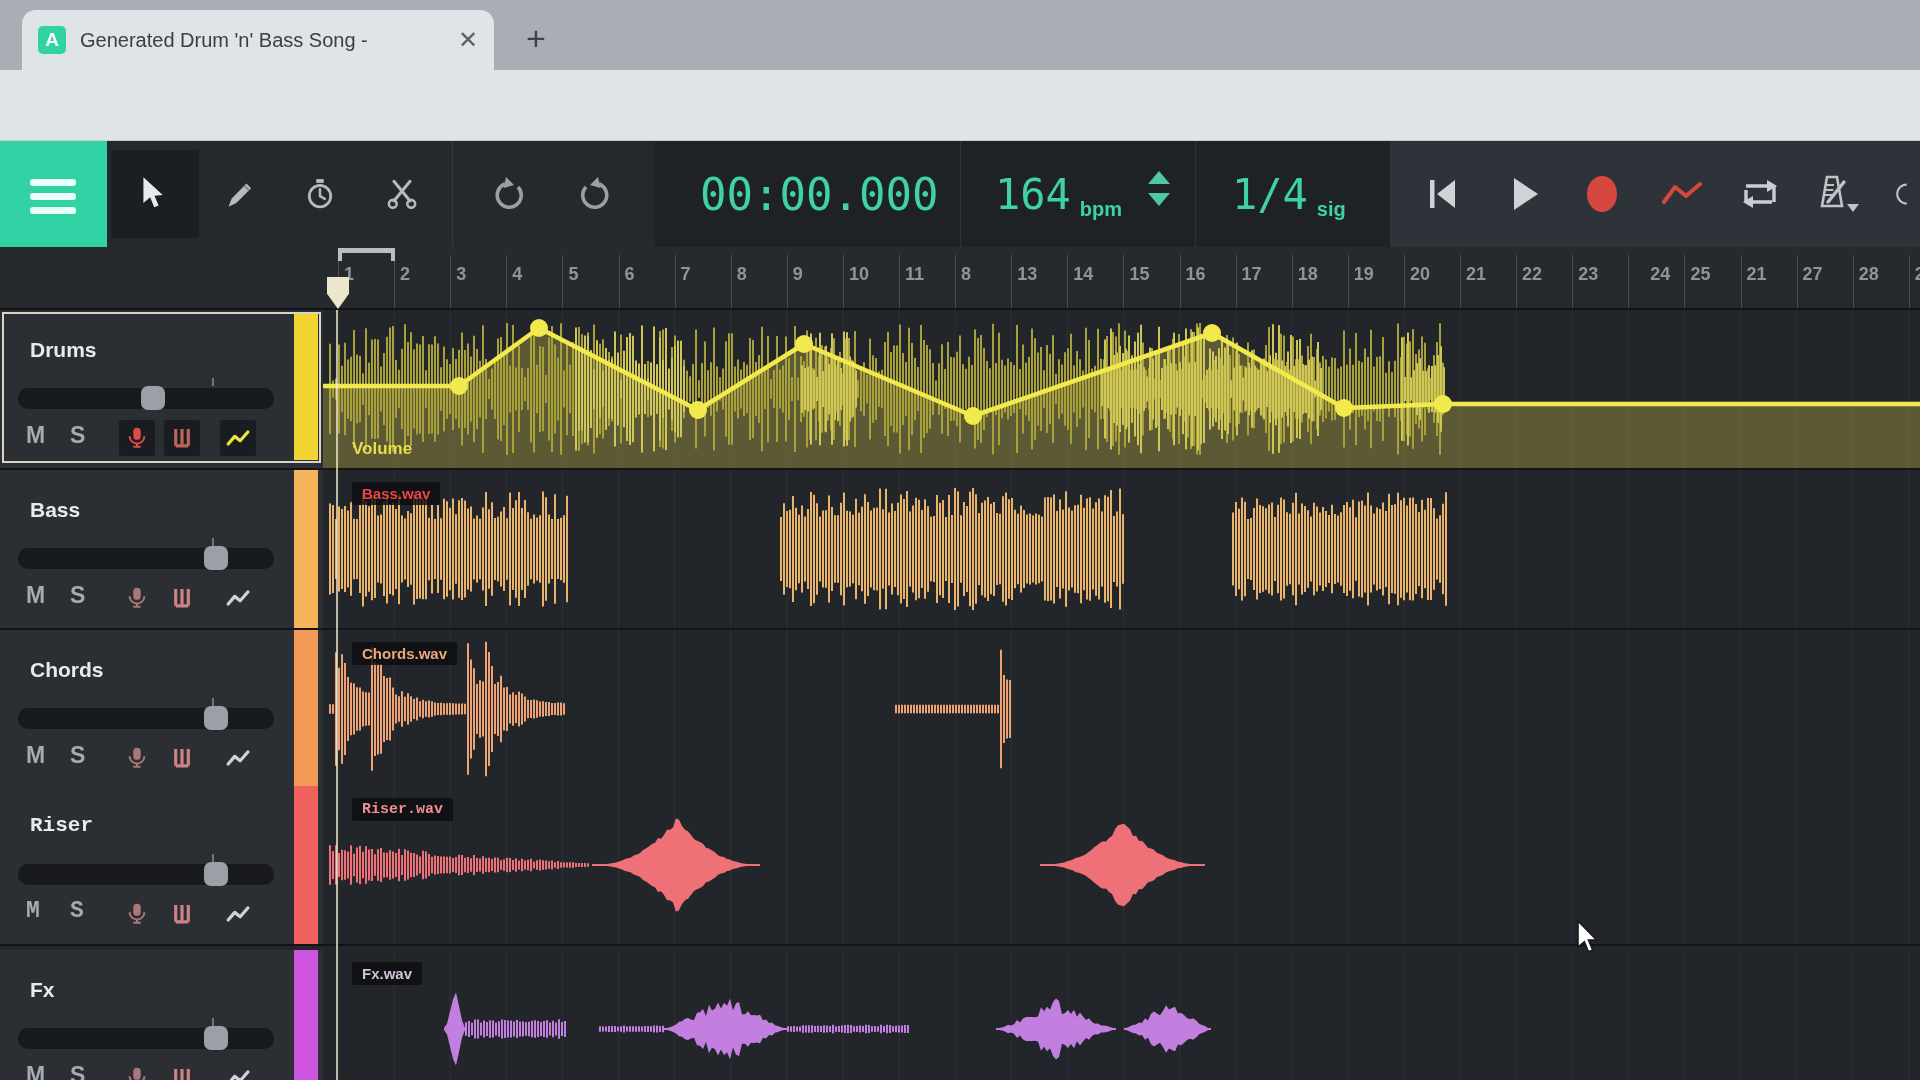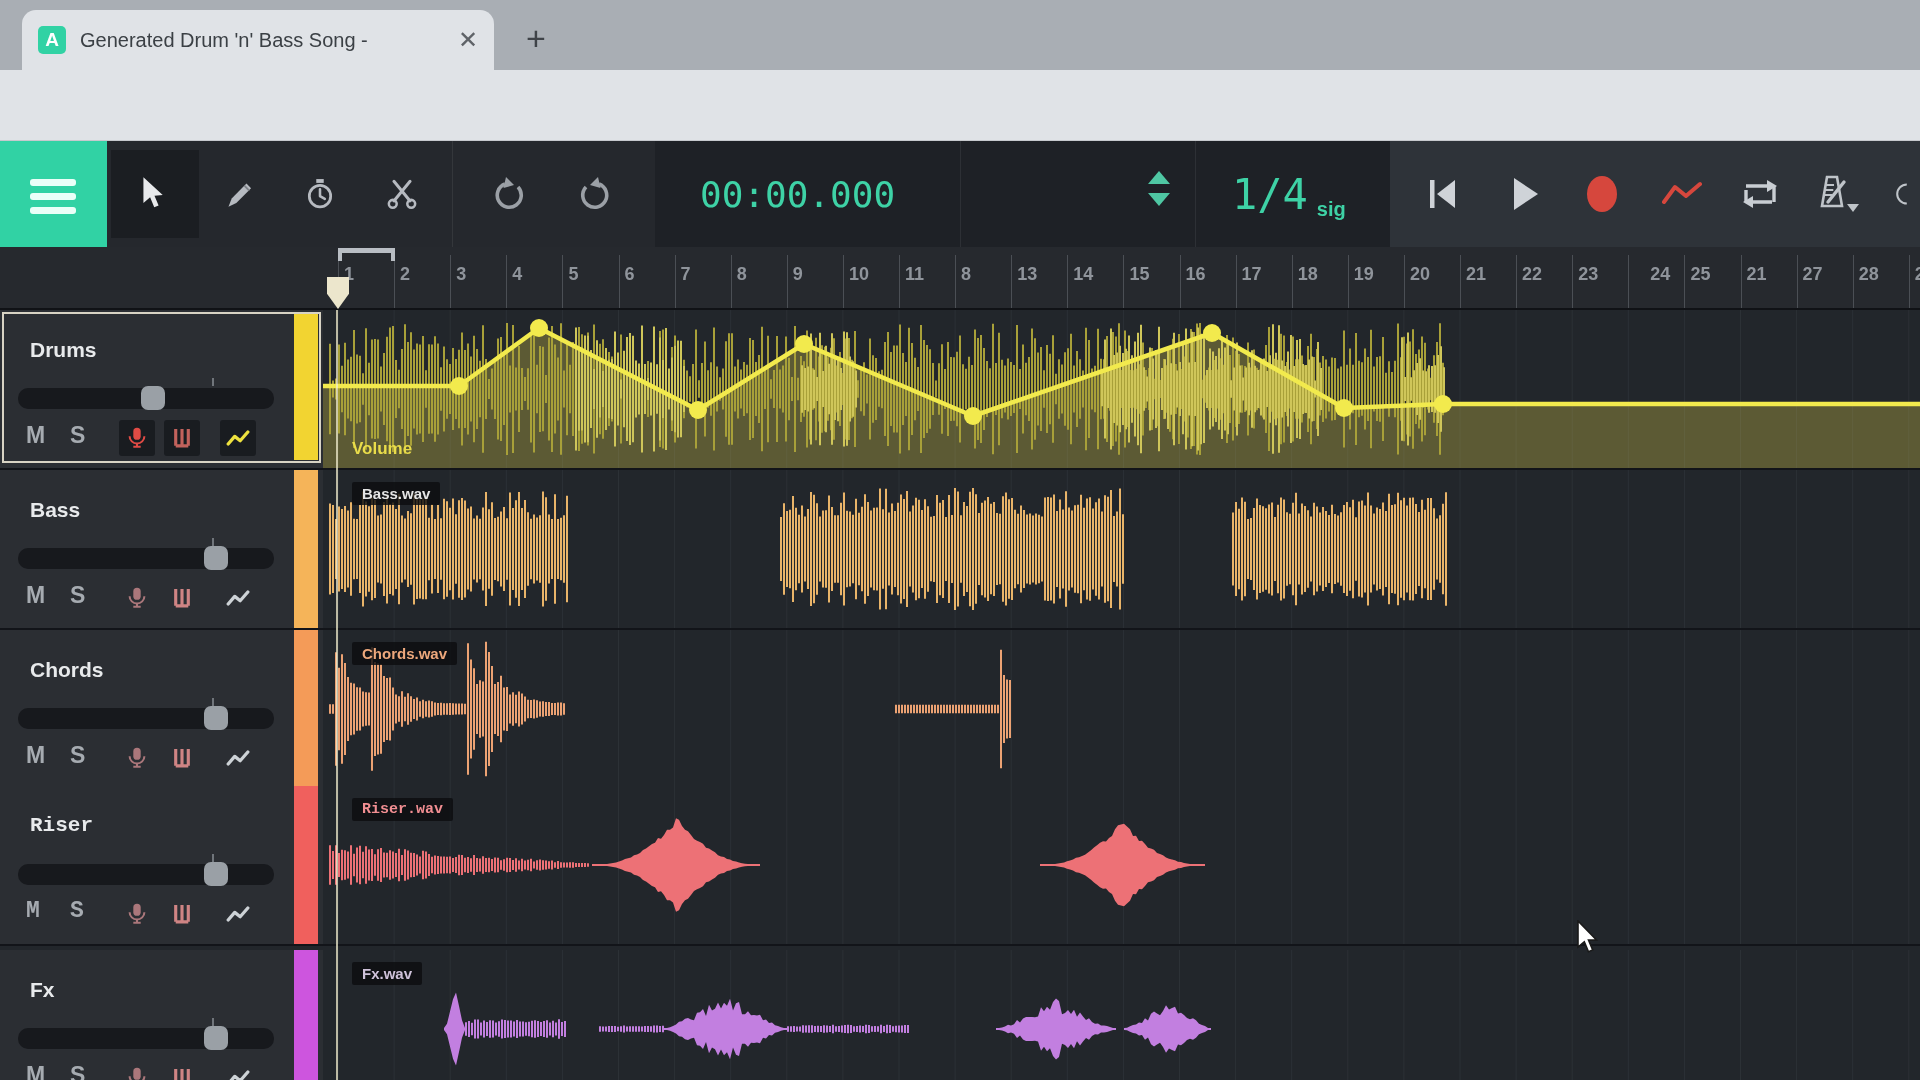--- a/index.html
+++ b/index.html
@@ -149,22 +149,26 @@
         <path d="M13 1 L10.5 12 L21 9 Z" fill="#9ba0a6"></path>
       </svg>
     </div>
     <div class="toolbtn" style="left:562px">
       <svg width="38" height="36" viewBox="0 0 38 36">
         <path d="M26 8 A 12 12 0 1 1 13 11" stroke="#9ba0a6" stroke-width="3.6" fill="none"></path>
         <path d="M25 1 L27.5 12 L17 9 Z" fill="#9ba0a6"></path>
       </svg>
     </div>
 
-    <div class="bigdigits" style="left:700px;font-size:36px">00:00.000</div>
+    <div class="bigdigits" style="left:700px;font-size:44px">00:00.000</div>
     <div class="tb-sep" style="left:960px"></div>
+    <div class="bigdigits" style="left:995px;font-size:42px">
+      <span>164</span>
+      <span class="smalllab">bpm</span>
+    </div>
     <div id="stepper">
       <div class="up"></div>
       <div class="dn"></div>
     </div>
     <div class="tb-sep" style="left:1195px"></div>
     <div class="bigdigits" style="left:1232px;font-size:42px">
       <span>1/4</span>
       <span class="smalllab">sig</span>
     </div>
 
@@ -416,21 +420,21 @@
             <line x1="1305.3" y1="0" x2="1305.3" y2="158" stroke="rgba(170,180,190,0.08)" stroke-width="1"></line>
             <line x1="1361.4" y1="0" x2="1361.4" y2="158" stroke="rgba(170,180,190,0.08)" stroke-width="1"></line>
             <line x1="1417.5" y1="0" x2="1417.5" y2="158" stroke="rgba(170,180,190,0.08)" stroke-width="1"></line>
             <line x1="1473.6000000000001" y1="0" x2="1473.6000000000001" y2="158" stroke="rgba(170,180,190,0.08)" stroke-width="1"></line>
             <line x1="1529.7" y1="0" x2="1529.7" y2="158" stroke="rgba(170,180,190,0.08)" stroke-width="1"></line>
             <line x1="1585.8" y1="0" x2="1585.8" y2="158" stroke="rgba(170,180,190,0.08)" stroke-width="1"></line>
             <path d="M7 33.6L7 124.4M10 35.1L10 122.9M13 48.9L13 109.1M16 36.4L16 121.6M19 39.1L19 118.9M22 36.1L22 121.9M25 40.6L25 117.4M28 32.3L28 125.7M31 48.7L31 109.3M34 49.0L34 109.0M37 35.1L37 122.9M40 21.4L40 136.6M43 31.5L43 126.5M46 36.2L46 121.8M49 27.8L49 130.2M52 29.9L52 128.1M55 45.4L55 112.6M58 44.5L58 113.5M61 32.1L61 125.9M64 24.5L64 133.5M67 34.1L67 123.9M70 32.4L70 125.6M73 38.9L73 119.1M76 23.7L76 134.3M79 45.5L79 112.5M82 48.5L82 109.5M85 41.0L85 117.0M88 43.3L88 114.7M91 23.5L91 134.5M94 28.9L94 129.1M97 29.4L97 128.6M100 28.7L100 129.3M103 28.8L103 129.2M106 47.8L106 110.2M109 34.6L109 123.4M112 49.0L112 109.0M115 35.0L115 123.0M118 48.3L118 109.7M121 28.7L121 129.3M124 31.3L124 126.7M127 37.8L127 120.2M130 28.6L130 129.4M133 44.2L133 113.8M136 30.2L136 127.8M139 28.1L139 129.9M142 30.4L142 127.6M145 38.6L145 119.4M148 36.6L148 121.4M151 48.6L151 109.4M154 45.6L154 112.4M157 48.7L157 109.3M160 37.4L160 120.6M163 22.0L163 136.0M166 39.3L166 118.7M169 32.3L169 125.7M172 48.0L172 110.0M175 46.8L175 111.2M178 41.5L178 116.5M181 37.0L181 121.0M184 48.2L184 109.8M187 22.5L187 135.5M190 38.1L190 119.9M193 30.3L193 127.7M196 22.0L196 136.0M199 38.1L199 119.9M202 30.1L202 127.9M205 42.2L205 115.8M208 48.8L208 109.2M211 44.6L211 113.4M214 47.6L214 110.4M217 45.2L217 112.8M220 21.5L220 136.5M223 27.3L223 130.7M226 44.5L226 113.5M229 49.0L229 109.0M232 24.2L232 133.8M235 48.9L235 109.1M238 47.7L238 110.3M241 45.3L241 112.7M244 25.8L244 132.2" stroke="#e9b469" stroke-width="2"></path>
             <path d="M458 47.1L458 110.9M461 33.3L461 124.7M464 41.1L464 116.9M467 39.7L467 118.3M470 25.9L470 132.1M473 37.8L473 120.2M476 44.8L476 113.2M479 35.5L479 122.5M482 46.6L482 111.4M485 39.1L485 118.9M488 22.1L488 135.9M491 24.7L491 133.3M494 33.3L494 124.7M497 46.5L497 111.5M500 40.5L500 117.5M503 40.2L503 117.8M506 25.4L506 132.6M509 37.0L509 121.0M512 45.2L512 112.8M515 45.3L515 112.7M518 32.7L518 125.3M521 22.4L521 135.6M524 40.7L524 117.3M527 41.4L527 116.6M530 44.8L530 113.2M533 28.7L533 129.3M536 42.8L536 115.2M539 36.8L539 121.2M542 24.3L542 133.7M545 32.1L545 125.9M548 40.4L548 117.6M551 37.8L551 120.2M554 37.5L554 120.5M557 18.5L557 139.5M560 39.3L560 118.7M563 18.8L563 139.2M566 42.5L566 115.5M569 33.4L569 124.6M572 40.9L572 117.1M575 32.8L575 125.2M578 24.4L578 133.6M581 29.1L581 128.9M584 20.9L584 137.1M587 41.4L587 116.6M590 35.4L590 122.6M593 27.8L593 130.2M596 29.8L596 128.2M599 40.0L599 118.0M602 29.3L602 128.7M605 36.2L605 121.8M608 46.8L608 111.2M611 46.0L611 112.0M614 25.1L614 132.9M617 32.7L617 125.3M620 30.1L620 127.9M623 47.1L623 110.9M626 25.0L626 133.0M629 45.0L629 113.0M632 18.0L632 140.0M635 21.5L635 136.5M638 45.3L638 112.7M641 32.1L641 125.9M644 35.9L644 122.1M647 21.8L647 136.2M650 18.0L650 140.0M653 24.2L653 133.8M656 43.1L656 114.9M659 32.8L659 125.2M662 30.5L662 127.5M665 27.0L665 131.0M668 33.8L668 124.2M671 32.0L671 126.0M674 43.1L674 114.9M677 43.7L677 114.3M680 26.3L680 131.7M683 22.6L683 135.4M686 29.2L686 128.8M689 28.0L689 130.0M692 39.7L692 118.3M695 43.7L695 114.3M698 35.4L698 122.6M701 39.9L701 118.1M704 44.5L704 113.5M707 43.5L707 114.5M710 45.6L710 112.4M713 43.6L713 114.4M716 44.7L716 113.3M719 46.4L719 111.6M722 27.6L722 130.4M725 27.1L725 130.9M728 27.6L728 130.4M731 24.5L731 133.5M734 41.1L734 116.9M737 29.4L737 128.6M740 39.4L740 118.6M743 21.3L743 136.7M746 37.6L746 120.4M749 40.6L749 117.4M752 35.2L752 122.8M755 34.7L755 123.3M758 24.7L758 133.3M761 37.8L761 120.2M764 28.5L764 129.5M767 27.2L767 130.8M770 38.4L770 119.6M773 32.2L773 125.8M776 28.5L776 129.5M779 41.6L779 116.4M782 25.3L782 132.7M785 26.7L785 131.3M788 20.0L788 138.0M791 45.9L791 112.1M794 41.6L794 116.4M797 18.4L797 139.6M800 44.3L800 113.7" stroke="#e9b469" stroke-width="2"></path>
             <path d="M910 42.5L910 115.5M913 32.0L913 126.0M916 38.7L916 119.3M919 27.5L919 130.5M922 31.8L922 126.2M925 49.0L925 109.0M928 47.9L928 110.1M931 38.0L931 120.0M934 28.4L934 129.6M937 34.9L937 123.1M940 36.3L940 121.7M943 38.2L943 119.8M946 34.5L946 123.5M949 32.4L949 125.6M952 46.9L952 111.1M955 34.7L955 123.3M958 27.6L958 130.4M961 29.6L961 128.4M964 42.2L964 115.8M967 43.8L967 114.2M970 32.7L970 125.3M973 22.7L973 135.3M976 43.4L976 114.6M979 33.4L979 124.6M982 36.1L982 121.9M985 40.3L985 117.7M988 46.6L988 111.4M991 32.8L991 125.2M994 36.4L994 121.6M997 42.5L997 115.5M1000 36.9L1000 121.1M1003 41.0L1003 117.0M1006 45.0L1006 113.0M1009 34.8L1009 123.2M1012 44.0L1012 114.0M1015 45.4L1015 112.6M1018 42.2L1018 115.8M1021 35.1L1021 122.9M1024 31.9L1024 126.1M1027 37.3L1027 120.7M1030 29.8L1030 128.2M1033 47.3L1033 110.7M1036 31.6L1036 126.4M1039 30.5L1039 127.5M1042 35.6L1042 122.4M1045 22.5L1045 135.5M1048 35.4L1048 122.6M1051 43.6L1051 114.4M1054 37.6L1054 120.4M1057 39.1L1057 118.9M1060 32.5L1060 125.5M1063 41.0L1063 117.0M1066 23.8L1066 134.2M1069 34.9L1069 123.1M1072 34.2L1072 123.8M1075 22.7L1075 135.3M1078 30.2L1078 127.8M1081 27.8L1081 130.2M1084 35.6L1084 122.4M1087 27.7L1087 130.3M1090 27.6L1090 130.4M1093 34.0L1093 124.0M1096 42.0L1096 116.0M1099 29.8L1099 128.2M1102 39.8L1102 118.2M1105 28.1L1105 129.9M1108 28.1L1108 129.9M1111 38.2L1111 119.8M1114 48.6L1114 109.4M1117 45.3L1117 112.7M1120 33.8L1120 124.2M1123 22.3L1123 135.7" stroke="#e9b469" stroke-width="2"></path>
           </svg>
-          <div class="cliplabel" style="color: #e5e5e5;">Bass.wav</div>
+          <div class="cliplabel" style="color: #ef4444;">Bass.wav</div>
         </div>
       </div>
       <div class="trow" style="top: 320px;">
         <div class="thead">
           <div class="tname">Chords</div>
           <div class="slider">
             <div class="stick"></div>
             <div class="sthumb" style="left: 185.6px;"></div>
           </div>
           <div class="btnrow">

